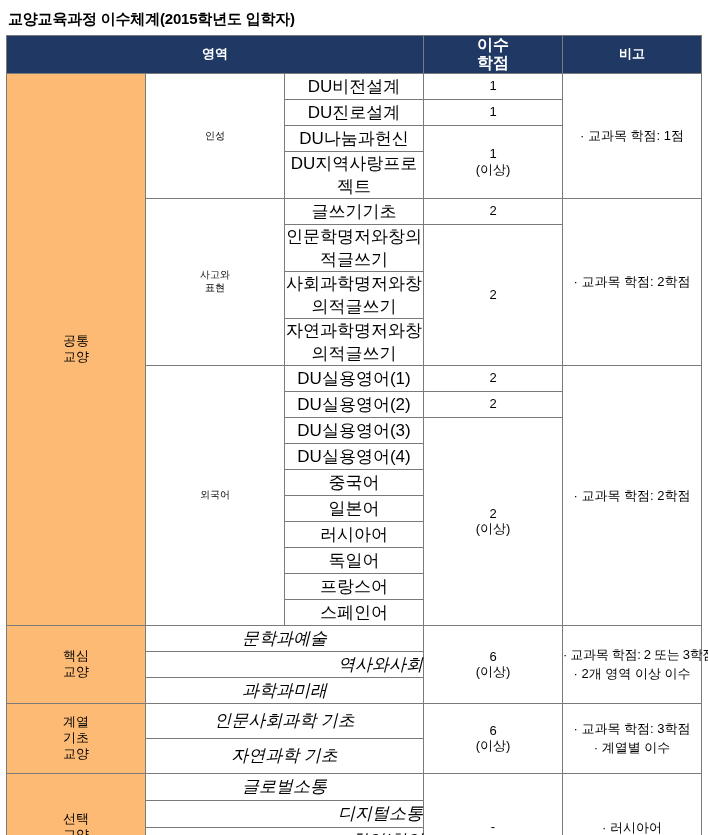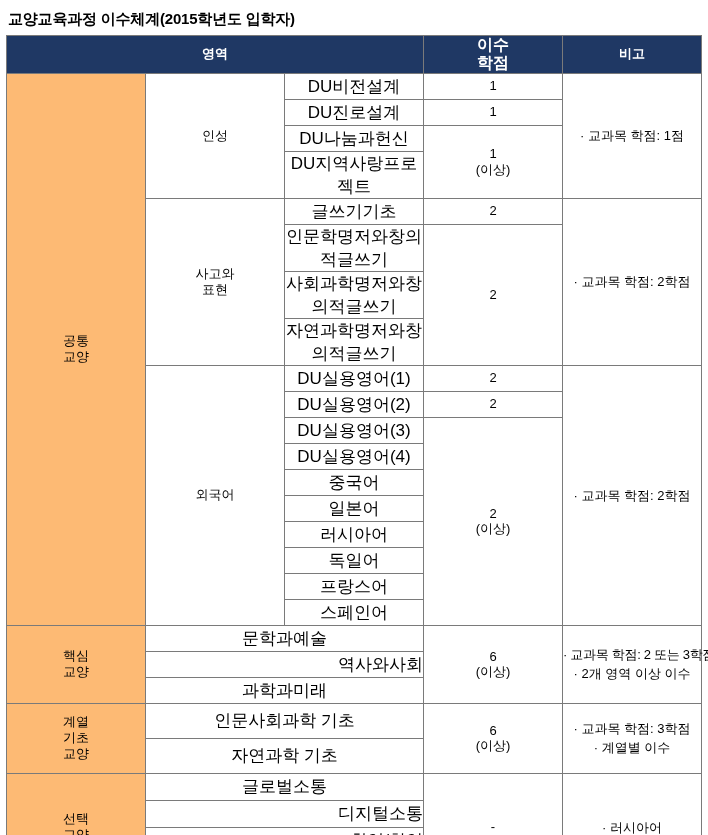--- a/index.html
+++ b/index.html
@@ -55,32 +55,33 @@
   }
   td.group {
     width: 72px;
     font-weight: normal;
     font-size: 13px;
     line-height: 1.25;
     background: #fdba74;
   }
   td.subgroup {
     width: 104px;
-    font-size: 13px;
+    font-size: 10px;
     line-height: 1.25;
   }
   td.course {
     text-align: left;
     padding-left: 22px;
     height: 25px;
     font-size: 17px;
   }
   td.course.center {
     text-align: center;
     padding-left: 0;
+    font-style: italic;
   }
   td.credit {
     width: 62px;
     font-size: 13px;
     line-height: 1.2;
   }
   td.note {
     width: 218px;
     text-align: left;
     padding-left: 10px;

